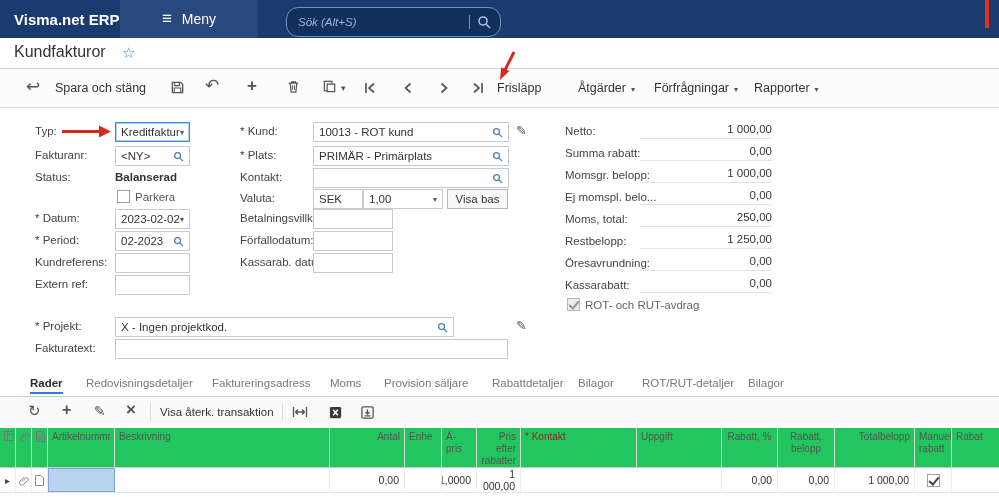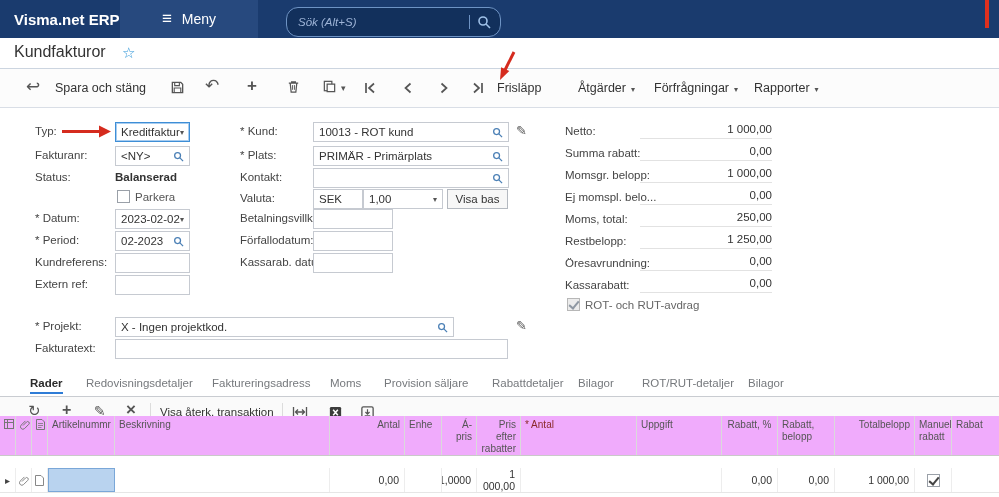--- a/index.html
+++ b/index.html
@@ -56,21 +56,21 @@
   .editpencil{position:absolute;font-size:13px;color:#555;cursor:pointer}
   
   .tabsrow{position:absolute;left:0;top:372px;width:999px;height:24px;border-bottom:1px solid #c9ccd1;background:#fff}
   .tab{position:absolute;top:5px;font-size:11.5px;color:#76797d;white-space:nowrap;cursor:pointer}
   .tab.active{color:#2b2b2b;font-weight:700;border-bottom:2px solid #2e7cd6;padding-bottom:3px}
   
   .gtoolbar{position:absolute;left:0;top:397px;width:999px;height:31px;background:#fafafa;
             border-bottom:1px solid #d6d6d6}
   .gsep{position:absolute;top:6px;width:1px;height:18px;background:#dcdcdc}
   
-  .ghead{position:absolute;left:0;top:416px;width:999px;height:40px;background:#f0abfc;
+  .ghead{position:absolute;left:0;top:428px;width:999px;height:40px;background:#22c55e;
          border-bottom:1px solid #c9c9c9;box-sizing:border-box}
   .grow1{position:absolute;left:0;top:468px;width:999px;height:25px;background:#fff;
          border-bottom:1px solid #e6e6e6;box-sizing:border-box}
   .hcell{position:absolute;top:0;bottom:0;border-right:1px solid #dadada;font-size:10px;color:#555;
          padding:3px 4px;box-sizing:border-box;line-height:12px;overflow:hidden}
   .rcell{position:absolute;top:0;bottom:0;font-size:10.5px;color:#333;padding:0 5px;box-sizing:border-box;
          display:flex;align-items:center;border-right:1px solid #ededed;overflow:hidden}
   .num{text-align:right;justify-content:flex-end}
   .co1{left:0;width:16px}.co2{left:16px;width:16px}.co3{left:32px;width:16px}
   .cA{left:48px;width:67px}.cB{left:115px;width:215px}.cC{left:330px;width:75px}
@@ -370,26 +370,26 @@
   <div class="hcell co3">
     <svg class="icon" width="9" height="11" viewBox="0 0 9 11">
       <path d="M0.5 0.5 h5.5 l2.5 2.5 v7.5 h-8 z" fill="none" stroke="#777"></path>
       <path d="M2 4.5 h5 M2 6.5 h5 M2 8.5 h3.5" stroke="#777" stroke-width="0.8"></path>
     </svg>
   </div>
   <div class="hcell cA">Artikelnummr</div>
   <div class="hcell cB">Beskrivning</div>
   <div class="hcell cC num" style="text-align:right">Antal</div>
   <div class="hcell cD">Enhe</div>
-  <div class="hcell cE num" style="text-align:right">Á-pris</div>
+  <div class="hcell cE num" style="text-align:left">Á-pris</div>
   <div class="hcell cF num" style="text-align:right">Pris efter rabatter</div>
-  <div class="hcell cG" style="color:#8a2a2a">* Antal</div>
+  <div class="hcell cG" style="color:#8a2a2a">* Kontakt</div>
   <div class="hcell cH">Uppgift</div>
   <div class="hcell cI num" style="text-align:center">Rabatt, %</div>
-  <div class="hcell cJ num" style="text-align:left">Rabatt, belopp</div>
+  <div class="hcell cJ num" style="text-align:center">Rabatt, belopp</div>
   <div class="hcell cK num" style="text-align:right">Totalbelopp</div>
   <div class="hcell cL">Manuell rabatt</div>
   <div class="hcell cM">Rabat</div>
 </div>
 
 <div class="grow1">
   <div class="rcell co1" style="justify-content:center;padding:0">
     <span style="font-size:10px;color:#444">▸</span>
   </div>
   <div class="rcell co2" style="justify-content:center;padding:0">

